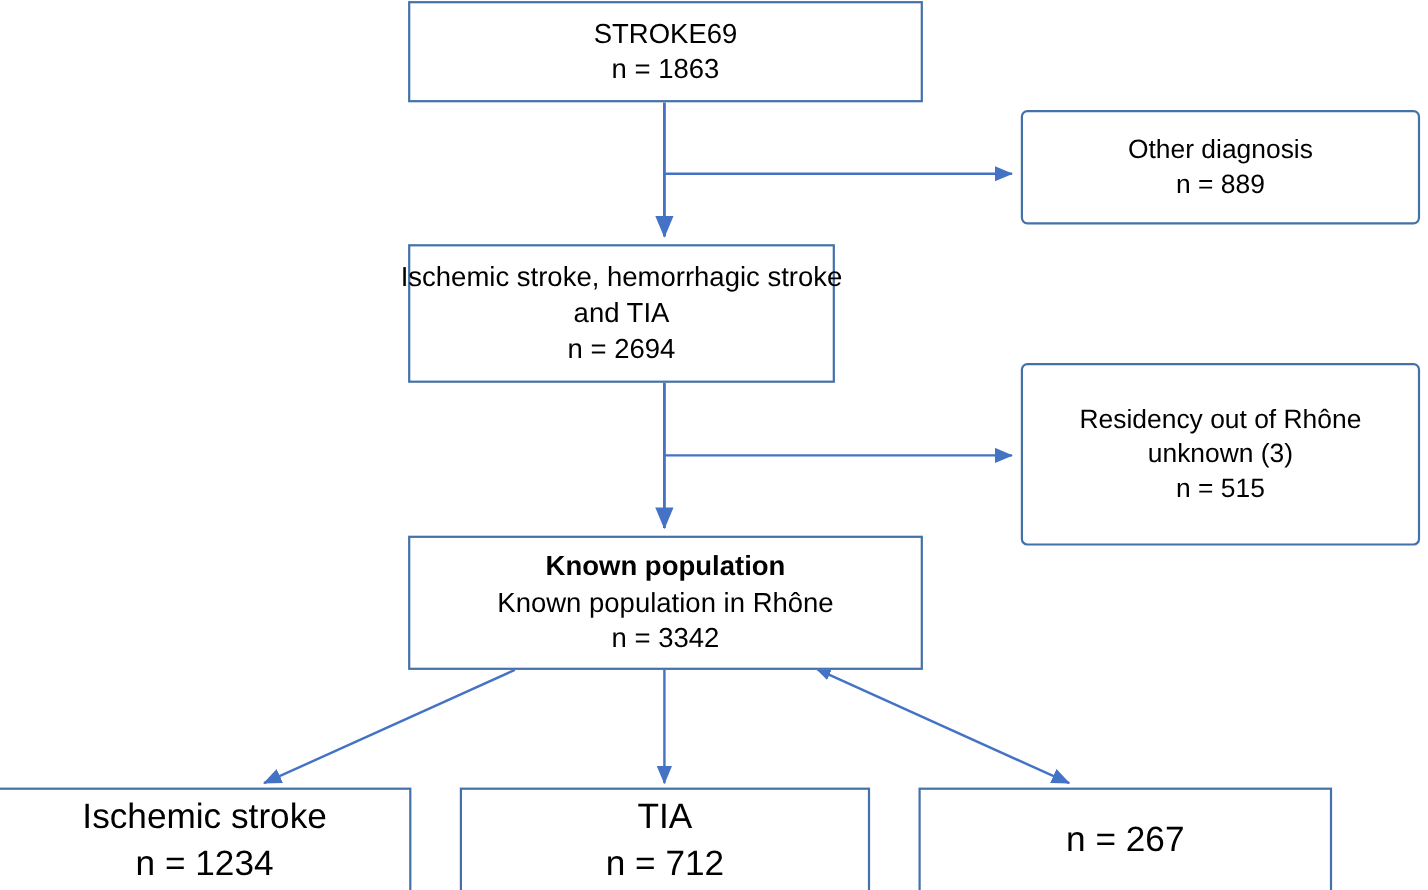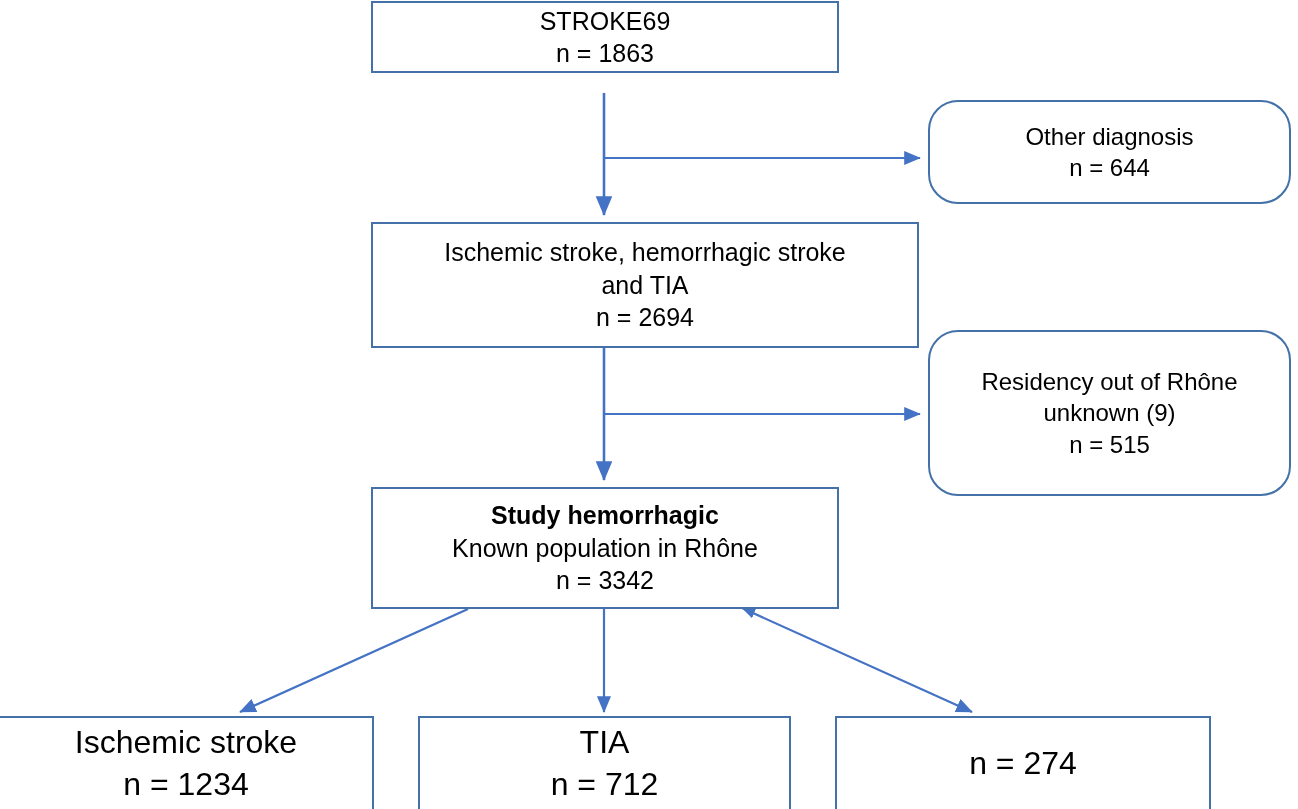--- a/index.html
+++ b/index.html
@@ -34,35 +34,35 @@
     border: 2px solid #4371A8;
     display: flex;
     flex-direction: column;
     align-items: center;
     justify-content: center;
     text-align: center;
     line-height: 1.30;
     z-index: 2;
   }
   .node.rounded {
-    border-radius: 30px;
+    border-radius: 6px;
   }
   .node .line {
     display: block;
     white-space: nowrap;
   }
   .fs-main { font-size: 25px; }
   .fs-excl { font-size: 24px; }
   .fs-leaf { font-size: 32px; }
   .bold { font-weight: bold; }
 
   
-  #node-stroke69     { left: 371px;  top: 1px;   width: 468px; height: 72px;  }
+  #node-stroke69     { left: 371px;  top: 1px;   width: 468px; height: 92px;  }
   #node-other-dx     { left: 928px;  top: 100px; width: 363px; height: 104px; }
-  #node-stroke-tia   { left: 371px;  top: 222px; width: 548px; height: 126px; }
+  #node-stroke-tia   { left: 371px;  top: 222px; width: 388px; height: 126px; }
   #node-residency    { left: 928px;  top: 330px; width: 363px; height: 166px; }
   #node-study-pop    { left: 371px;  top: 487px; width: 468px; height: 122px; }
   #node-ischemic     { left: -2px;   top: 716px; width: 376px; height: 96px;  }
   #node-tia          { left: 418px;  top: 716px; width: 373px; height: 96px;  }
   #node-hemorrhagic  { left: 835px;  top: 716px; width: 376px; height: 96px;  }
 </style>
 </head>
 <body>
 
 <div id="canvas">
@@ -94,48 +94,48 @@
     <path d="M754,613 L742,608" stroke="#4472C4" stroke-width="2" fill="none" marker-end="url(#arrowhead-sm)"></path>
   </svg>
 
   <div class="node" id="node-stroke69">
     <span class="line fs-main">STROKE69</span>
     <span class="line fs-main">n = 1863</span>
   </div>
 
   <div class="node rounded" id="node-other-dx">
     <span class="line fs-excl">Other diagnosis</span>
-    <span class="line fs-excl">n = 644</span>
+    <span class="line fs-excl">n = 889</span>
   </div>
 
   <div class="node" id="node-stroke-tia">
     <span class="line fs-main">Ischemic stroke, hemorrhagic stroke</span>
     <span class="line fs-main">and TIA</span>
     <span class="line fs-main">n = 2694</span>
   </div>
 
   <div class="node rounded" id="node-residency">
     <span class="line fs-excl">Residency out of Rhône</span>
-    <span class="line fs-excl">unknown (9)</span>
+    <span class="line fs-excl">unknown (3)</span>
     <span class="line fs-excl">n = 515</span>
   </div>
 
   <div class="node" id="node-study-pop">
-    <span class="line fs-main bold">Study hemorrhagic</span>
+    <span class="line fs-main bold">Known population</span>
     <span class="line fs-main">Known population in Rhône</span>
     <span class="line fs-main">n = 3342</span>
   </div>
 
   <div class="node" id="node-ischemic">
     <span class="line fs-leaf">Ischemic stroke</span>
     <span class="line fs-leaf">n = 1234</span>
   </div>
 
   <div class="node" id="node-tia">
     <span class="line fs-leaf">TIA</span>
     <span class="line fs-leaf">n = 712</span>
   </div>
 
   <div class="node" id="node-hemorrhagic">
-    <span class="line fs-leaf">n = 274</span>
+    <span class="line fs-leaf">n = 267</span>
   </div>
 
 </div>
 
 </body></html>

